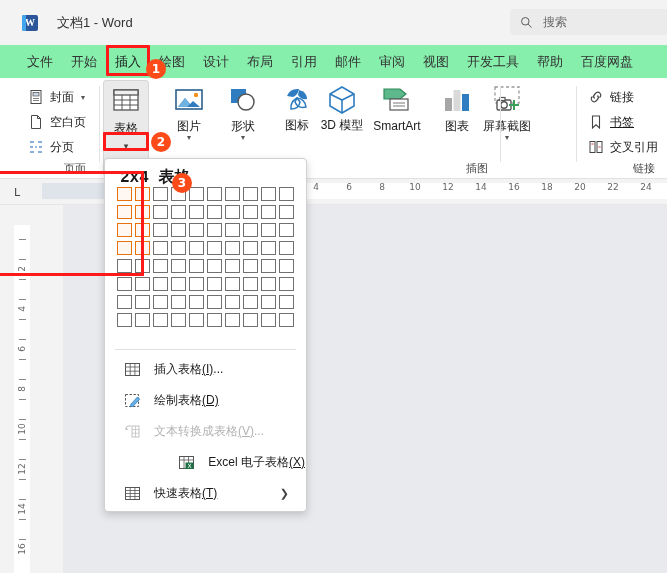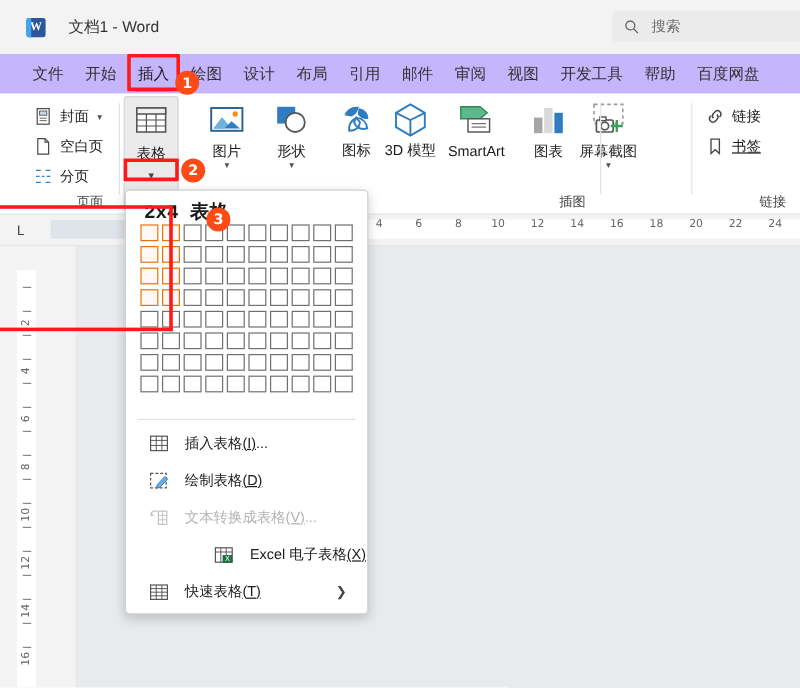--- a/index.html
+++ b/index.html
@@ -36,21 +36,21 @@
     position: absolute; left: 510px; top: 9px; width: 200px; height: 26px;
     background: #ebebeb; border-radius: 4px;
     display: flex; align-items: center; padding-left: 10px;
   }
   .searchbox .mag { width: 13px; height: 13px; flex: 0 0 auto; }
   .searchbox .ph { font-size: 12px; color: #6b6b6b; margin-left: 10px; }
 
   
   .tabs {
     position: absolute; left: 0; top: 45px; width: 667px; height: 33px;
-    background: #c4b5fd;
+    background: #86efac;
     display: flex; align-items: center; padding-left: 18px;
   }
   .tab {
     font-size: 13px; color: #333; padding: 4px 9px; position: relative;
     white-space: nowrap; cursor: default;
   }
   .tab.active { color: #1b1b1b; }
   .tab.active .tab-underline {
     position: absolute; left: 7px; right: 7px; bottom: -1px; height: 2px;
     background: #2b579a;
@@ -347,20 +347,29 @@
           <path d="M6.5 9.5 a3 3 0 0 1 0-4 l2-2 a3 3 0 0 1 4 4 l-1 1" fill="none" stroke="#444" stroke-width="1.2"></path>
           <path d="M9.5 6.5 a3 3 0 0 1 0 4 l-2 2 a3 3 0 0 1-4-4 l1-1" fill="none" stroke="#444" stroke-width="1.2"></path>
         </svg>
         <span>链接</span>
       </div>
       <div class="small-btn" style="position:absolute; left:2px; top:33px;text-decoration:underline;">
         <svg class="ico" viewBox="0 0 16 16">
           <path d="M4.5 2 h7 v12 l-3.5-3.2 -3.5 3.2 z" fill="#fff" stroke="#444" stroke-width="1.1"></path>
         </svg>
         <span>书签</span>
+      </div>
+      <div class="small-btn" style="position:absolute; left:2px; top:58px;">
+        <svg class="ico" viewBox="0 0 16 16">
+          <rect x="2" y="2.5" width="5" height="11" fill="#fff" stroke="#444" stroke-width="1"></rect>
+          <rect x="9" y="2.5" width="5" height="11" fill="#fff" stroke="#444" stroke-width="1"></rect>
+          <line x1="3.3" y1="5" x2="5.7" y2="5" stroke="#d64b4b" stroke-width="1"></line>
+          <line x1="10.3" y1="8" x2="12.7" y2="8" stroke="#d64b4b" stroke-width="1"></line>
+        </svg>
+        <span>交叉引用</span>
       </div>
       <div class="grp-label">链接</div>
     </div>
   </div>
 
   <div class="ruler-h">
     <span class="tab-stop">L</span>
     <div class="ruler-track"></div>
     <div class="ruler-margin-l"></div>
     <span class="ruler-num" style="left:283px;">2</span>

